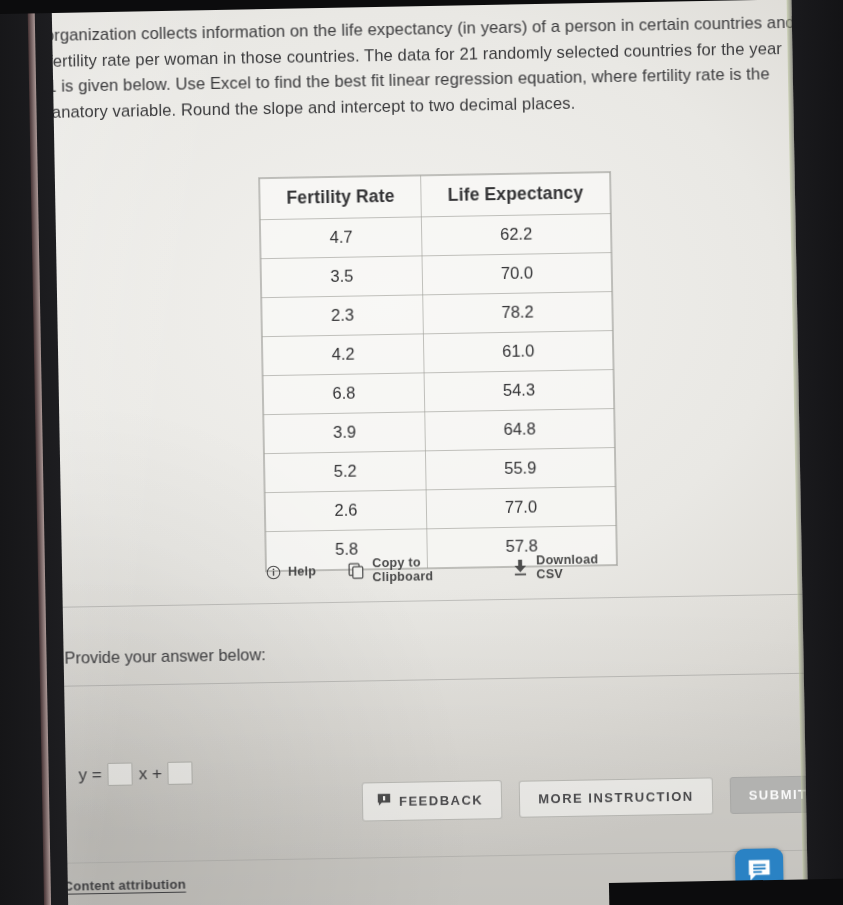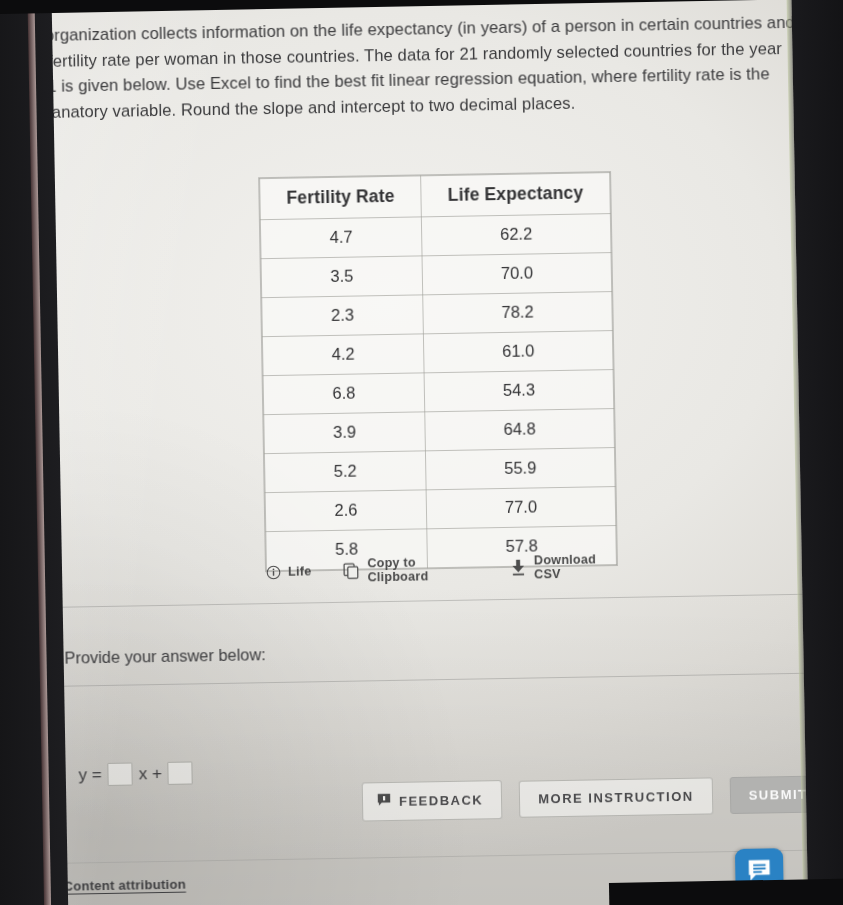--- a/index.html
+++ b/index.html
@@ -348,21 +348,21 @@
     <div id="table-tools">
 
       <div class="tool" id="tool-help">
         <span>
           <svg width="15" height="15" viewBox="0 0 16 16">
             <circle cx="8" cy="8" r="6.7" fill="none" stroke="#4d4d4d" stroke-width="1.2"></circle>
             <circle cx="8" cy="4.6" r="0.95" fill="#4d4d4d"></circle>
             <rect x="7.25" y="6.5" width="1.5" height="5" rx="0.6" fill="#4d4d4d"></rect>
           </svg>
         </span>
-        <span>Life</span>
+        <span>Help</span>
       </div>
 
       <div class="tool" id="tool-copy">
         <span>
           <svg width="17" height="17" viewBox="0 0 18 18">
             <rect x="1.2" y="1.2" width="10.5" height="12.2" rx="1.2" fill="none" stroke="#4d4d4d" stroke-width="1.3"></rect>
             <rect x="5.1" y="4.3" width="10.5" height="12.2" rx="1.2" fill="#efefec" stroke="#4d4d4d" stroke-width="1.3"></rect>
           </svg>
         </span>
         <span>Copy to Clipboard</span>

